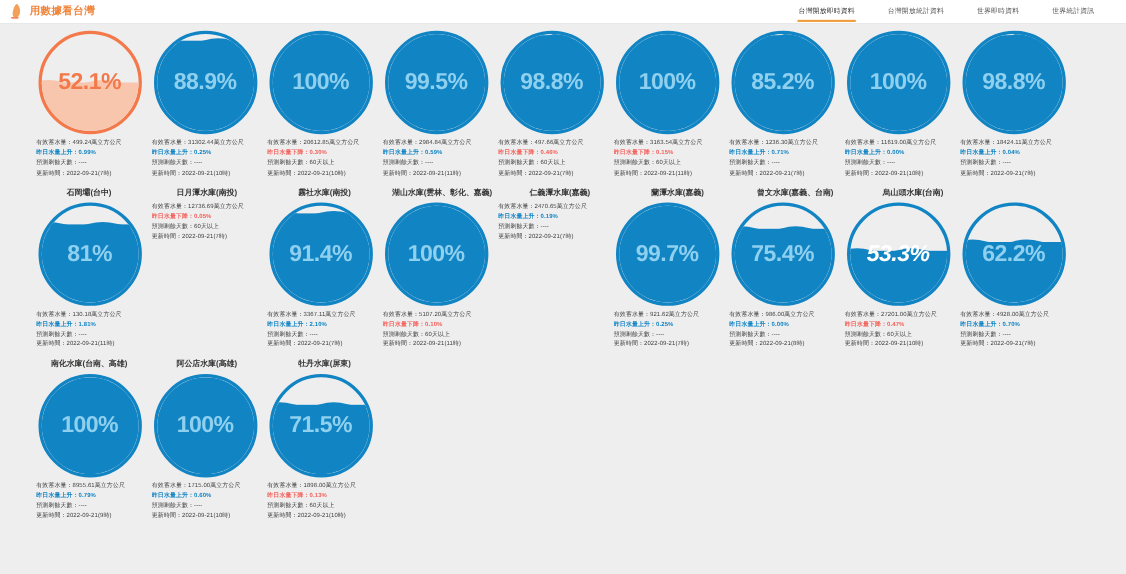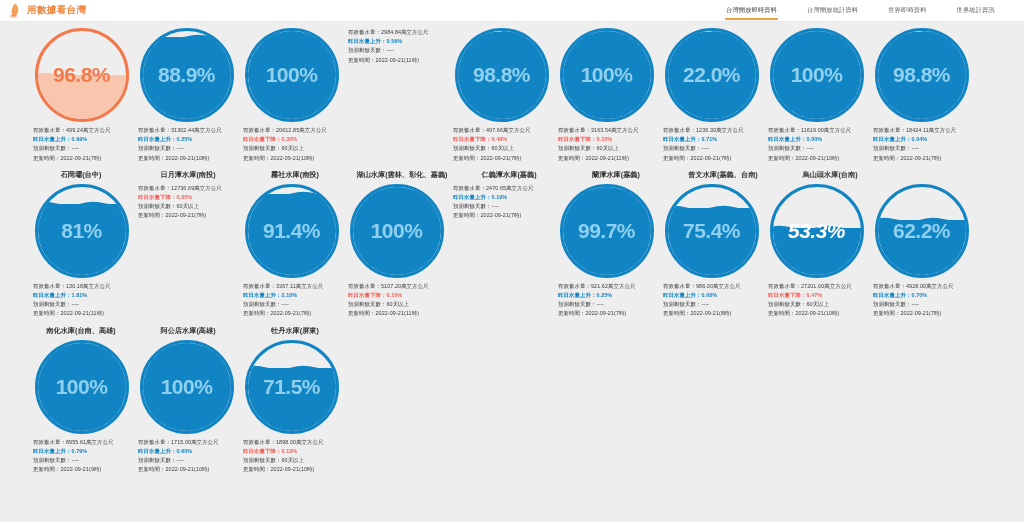--- a/index.html
+++ b/index.html
@@ -124,21 +124,21 @@
   <div class="row" id="row1">
       <div class="card">
         <div class="gauge orange">
           <div class="water" style="height: 49.8%;">
             <div class="wavetop" style="top: -4px;">
               <svg viewBox="0 0 100 10" preserveAspectRatio="none">
                 <path d="M0 5 Q 12 0 25 5 T 50 5 T 75 5 T 100 5 L100 10 L0 10 Z" fill="#f8c5ad"></path>
               </svg>
             </div>
           </div>
-          <div class="gauge-label">96.8%</div>
+          <div class="gauge-label">52.1%</div>
         </div>
         <div class="info">
           <div>有效蓄水量：499.24萬立方公尺</div>
           <div class="up">昨日水量上升：0.99%</div>
           <div>預測剩餘天數：----</div>
           <div>更新時間：2022-09-21(7時)</div>
         </div>
       </div>
       <div class="card">
         <div class="gauge">
@@ -164,20 +164,24 @@
           <div class="gauge-label">100%</div>
         </div>
         <div class="info">
           <div>有效蓄水量：20612.85萬立方公尺</div>
           <div class="down">昨日水量下降：0.30%</div>
           <div>預測剩餘天數：60天以上</div>
           <div>更新時間：2022-09-21(10時)</div>
         </div>
       </div>
       <div class="card">
+        <div class="gauge">
+          <div class="water" style="height: 99.5%;"></div>
+          <div class="gauge-label">99.5%</div>
+        </div>
         <div class="info">
           <div>有效蓄水量：2984.84萬立方公尺</div>
           <div class="up">昨日水量上升：0.59%</div>
           <div>預測剩餘天數：----</div>
           <div>更新時間：2022-09-21(11時)</div>
         </div>
       </div>
       <div class="card">
         <div class="gauge">
           <div class="water" style="height: 98.8%;">
@@ -210,21 +214,21 @@
       </div>
       <div class="card">
         <div class="gauge">
           <div class="water" style="height: 99.2%;">
             <div class="wavetop" style="top: -4px;">
               <svg viewBox="0 0 100 10" preserveAspectRatio="none">
                 <path d="M0 5 Q 12 0 25 5 T 50 5 T 75 5 T 100 5 L100 10 L0 10 Z" fill="#1184c4"></path>
               </svg>
             </div>
           </div>
-          <div class="gauge-label">22.0%</div>
+          <div class="gauge-label">85.2%</div>
         </div>
         <div class="info">
           <div>有效蓄水量：1236.30萬立方公尺</div>
           <div class="up">昨日水量上升：0.71%</div>
           <div>預測剩餘天數：----</div>
           <div>更新時間：2022-09-21(7時)</div>
         </div>
       </div>
       <div class="card">
         <div class="gauge">

